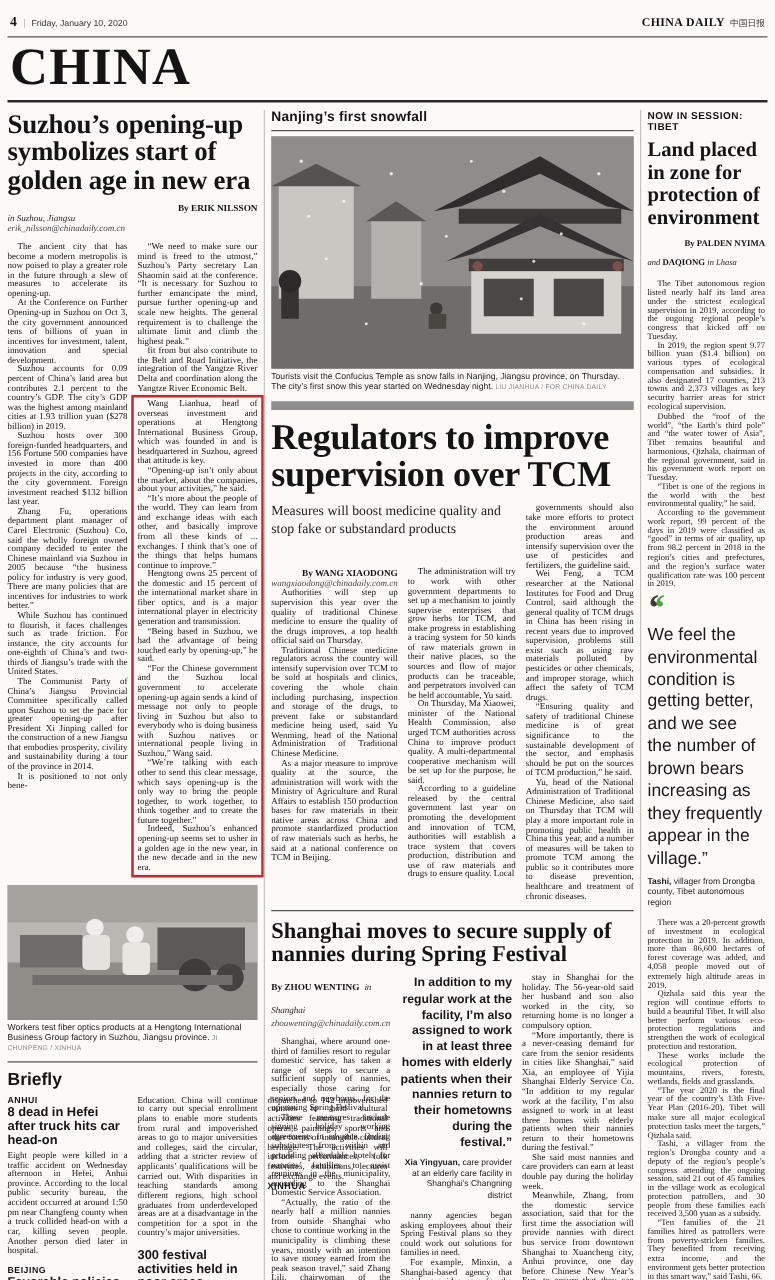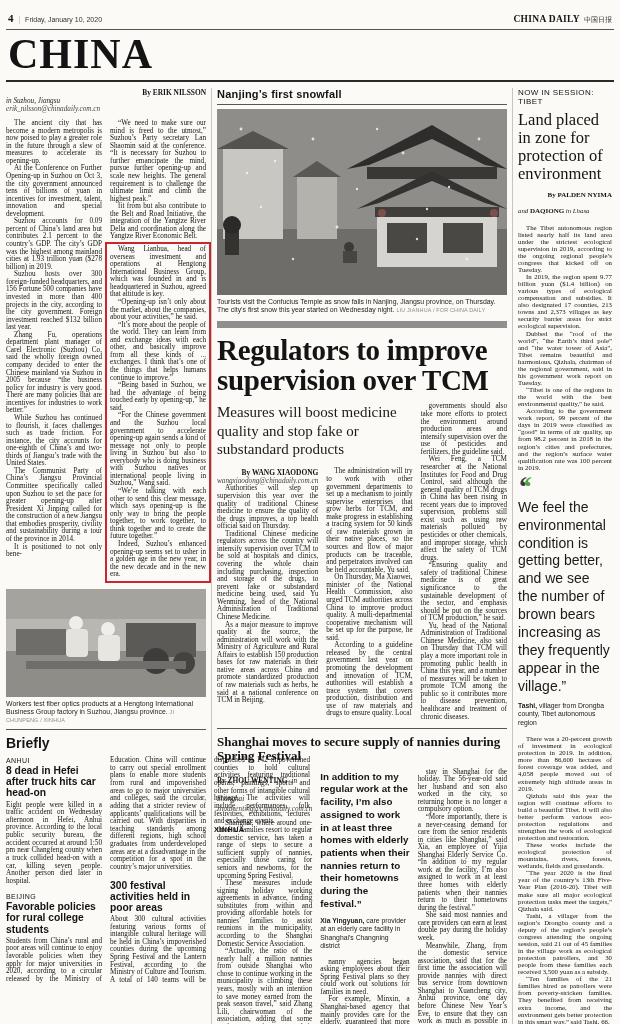--- a/index.html
+++ b/index.html
@@ -22,21 +22,21 @@
 
   
   .cols { display:grid; grid-template-columns:200px 1px 290px 1px 94px; column-gap:5px; padding-top:6px; }
   .vrule { background:#c7c5c0; width:1px; }
 
   
   .bp { font-size:7.2px; line-height:1.05; text-align:justify; text-indent:8px; }
   .byline-bold { font-weight:bold; font-size:7.4px;text-align:right; }
   .byline-it { font-style:italic; font-size:7.2px; color:#222; }
   .email { color:#444; }
-  .kicker { font-family:"Liberation Sans", sans-serif; font-weight:normal; font-size:7px; letter-spacing:.4px; color:#111; }
+  .kicker { font-family:"Liberation Sans", sans-serif; font-weight:bold; font-size:7px; letter-spacing:.4px; color:#111; }
   .caption { font-family:"Liberation Sans", sans-serif; font-size:6.9px; line-height:1.18; color:#1c1c1c; margin-top:3px; }
   .credit { font-size:5.4px; color:#8a8a8a; letter-spacing:.2px; }
   .photo { width:100%; overflow:hidden; background:#9a9894; }
   .photo svg { display:block; width:100%; height:100%; }
 
   
   .suzhou-head { font-size:21.5px; line-height:1.04; font-weight:bold; letter-spacing:-.2px; margin-bottom:7px; }
   .byline-block { margin-bottom:7px; }
   .two-col { display:grid; grid-template-columns:1fr 1fr; column-gap:8px; }
   .red-box { border:2px solid #c9272d; padding:2px 3px; margin:1px -5px 0 -5px; }
@@ -48,35 +48,35 @@
   .brief p { font-size:7.2px; line-height:1.06; text-align:justify; }
   .brief { margin-bottom:8px; }
   .xinhua { font-family:"Liberation Sans", sans-serif; font-weight:bold; font-size:6.5px; text-align:right; letter-spacing:.5px; }
 
   
   .snow-head { font-family:"Liberation Sans", sans-serif; font-weight:bold; font-size:11px; letter-spacing:.2px; margin-bottom:4px; }
   .snow-photo { height:186px; margin-top:4px; }
   .graybar { height:7px; background:#8f8f8f; margin:7px 0 8px 0; }
   .tcm-head { font-size:29px; line-height:1.02; font-weight:bold; letter-spacing:-.3px; margin-bottom:8px; }
   .tcm-grid { display:grid; grid-template-columns:1fr 1fr 1fr; column-gap:8px; }
-  .tcm-subhead { grid-column:1/3; grid-row:1; font-size:15px; line-height:1.22; color:#1b1b1b; margin-bottom:7px; }
+  .tcm-subhead { grid-column:1/3; grid-row:1; font-size:11px; line-height:1.22; color:#1b1b1b; margin-bottom:7px; }
   .tcm-c3 { grid-column:3; grid-row:1/3; }
   .tcm-c1 { grid-column:1; grid-row:2; }
   .tcm-c2 { grid-column:2; grid-row:2; }
   .mid-rule { margin:7px 0 6px 0; }
-  .nanny-head { font-size:13px; line-height:1.06; font-weight:bold; margin-bottom:6px; }
+  .nanny-head { font-size:18px; line-height:1.06; font-weight:bold; margin-bottom:6px; }
   .nanny-grid { display:grid; grid-template-columns:1fr 1fr 1fr; column-gap:8px; }
-  .pullquote { margin:2px 0 8px 0; }
+  .pullquote { margin:2px 0 8px 0;text-align:right; }
   .pq-text { font-family:"Liberation Sans", sans-serif; font-weight:bold; font-size:9.8px; line-height:1.3; color:#161616; margin-bottom:6px; }
   .pq-attr { font-family:"Liberation Sans", sans-serif; font-size:6.8px; line-height:1.25; color:#222; }
   .pq-attr .b, .qattr .b { font-weight:bold; }
 
   
   .tibet-kicker { font-size:8px; letter-spacing:.4px; margin-bottom:5px; }
-  .tibet-head { font-size:16.5px; line-height:1.1; font-weight:normal; margin-bottom:7px; }
+  .tibet-head { font-size:16.5px; line-height:1.1; font-weight:bold; margin-bottom:7px; }
   .col-right .bp { font-size:6.8px; line-height:1.04; }
   .col-right .byline-bold { font-size:7px; }
   .col-right .byline-it { font-size:6.8px; }
   .quoteblock { margin:8px 0 8px 0; }
   .qmarks { font-size:30px; font-weight:bold; line-height:.55; letter-spacing:-3px; height:16px; }
   .q1 { color:#3a3a3a; } .q2 { color:#4ca646; }
   .qtext { font-family:"Liberation Sans", sans-serif; font-size:14px; line-height:1.28; color:#1a1a1a; margin:4px 0 6px 0; }
   .qattr { font-family:"Liberation Sans", sans-serif; font-size:6.8px; line-height:1.25; color:#222; }
 </style>
 </head>
@@ -95,20 +95,21 @@
       <span class="brand-cn">中国日报</span>
     </div>
   </header>
   <div class="rule thin"></div>
   <div class="masthead">CHINA</div>
   <div class="rule thick"></div>
 
   <main class="cols">
 
     <section class="col-left">
+      <h1 class="suzhou-head">Suzhou’s opening-up symbolizes start of golden age in new era</h1>
       <div class="byline-block">
         <div class="byline-bold">By ERIK NILSSON</div>
         <div class="byline-it">in Suzhou, Jiangsu</div>
         <div class="byline-it email">erik_nilsson@chinadaily.com.cn</div>
       </div>
       <div class="two-col">
         <div>
             <p class="bp">The ancient city that has become a modern metropolis is now poised to play a greater role in the future through a slew of measures to accelerate its opening-up.</p>
             <p class="bp">At the Conference on Further Opening-up in Suzhou on Oct 3, the city government announced tens of billions of yuan in incentives for investment, talent, innovation and special development.</p>
             <p class="bp">Suzhou accounts for 0.09 percent of China’s land area but contributes 2.1 percent to the country’s GDP. The city’s GDP was the highest among mainland cities at 1.93 trillion yuan ($278 billion) in 2019.</p>
@@ -121,20 +122,21 @@
         <div>
           <div>
               <p class="bp">“We need to make sure our mind is freed to the utmost,” Suzhou’s Party secretary Lan Shaomin said at the conference. “It is necessary for Suzhou to further emancipate the mind, pursue further opening-up and scale new heights. The general requirement is to challenge the ultimate limit and climb the highest peak.”</p>
               <p class="bp">fit from but also contribute to the Belt and Road Initiative, the integration of the Yangtze River Delta and coordination along the Yangtze River Economic Belt.</p>
             </div>
           <div class="red-box">
             <div>
                 <p class="bp">Wang Lianhua, head of overseas investment and operations at Hengtong International Business Group, which was founded in and is headquartered in Suzhou, agreed that attitude is key.</p>
                 <p class="bp">“Opening-up isn’t only about the market, about the companies, about your activities,” he said.</p>
                 <p class="bp">“It’s more about the people of the world. They can learn from and exchange ideas with each other, and basically improve from all these kinds of ... exchanges. I think that’s one of the things that helps humans continue to improve.”</p>
+                <p class="bp">Hengtong owns 25 percent of the domestic and 15 percent of the international market share in fiber optics, and is a major international player in electricity generation and transmission.</p>
                 <p class="bp">“Being based in Suzhou, we had the advantage of being touched early by opening-up,” he said.</p>
                 <p class="bp">“For the Chinese government and the Suzhou local government to accelerate opening-up again sends a kind of message not only to people living in Suzhou but also to everybody who is doing business with Suzhou natives or international people living in Suzhou,” Wang said.</p>
                 <p class="bp">“We’re talking with each other to send this clear message, which says opening-up is the only way to bring the people together, to work together, to think together and to create the future together.”</p>
                 <p class="bp">Indeed, Suzhou’s enhanced opening-up seems set to usher in a golden age in the new year, in the new decade and in the new era.</p>
               </div>
           </div>
         </div>
       </div>
       <div class="photo workers-photo">
         <svg viewBox="0 0 200 108" preserveAspectRatio="none">

